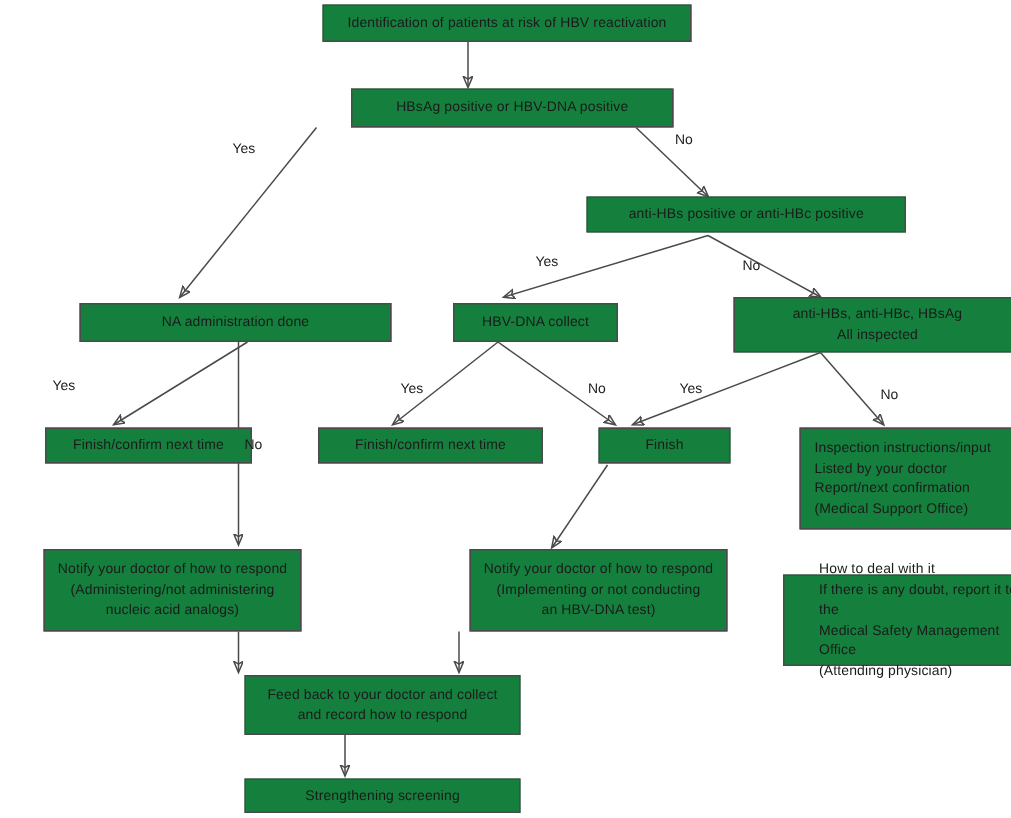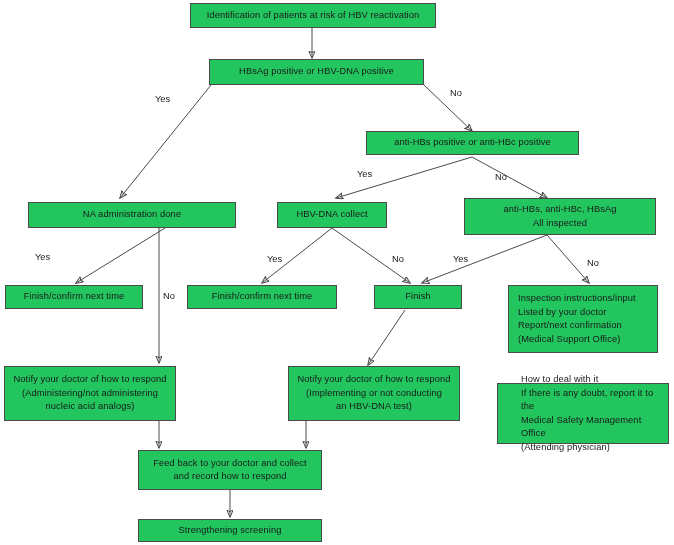--- a/index.html
+++ b/index.html
@@ -11,30 +11,31 @@
     position:relative;
     width:674px;
     height:545px;
     background:#ffffff;
     overflow:hidden;
   }
   .node{
     position:absolute;
     box-sizing:border-box;
     border:1px solid #4a4a4a;
-    background:#22c55e;
+    background:#15803d;
     display:flex;
     align-items:center;
     justify-content:center;
     text-align:center;
     font-size:9.3px;
     line-height:13.5px;
     letter-spacing:.1px;
     padding:2px 5px;
     white-space:pre-line;
+    margin-left:25px;
   }
   .node.left{
     justify-content:flex-start;
     text-align:left;
     padding-left:9px;
   }
   .edgelabel{
     position:absolute;
     font-size:9.3px;
     line-height:11px;

